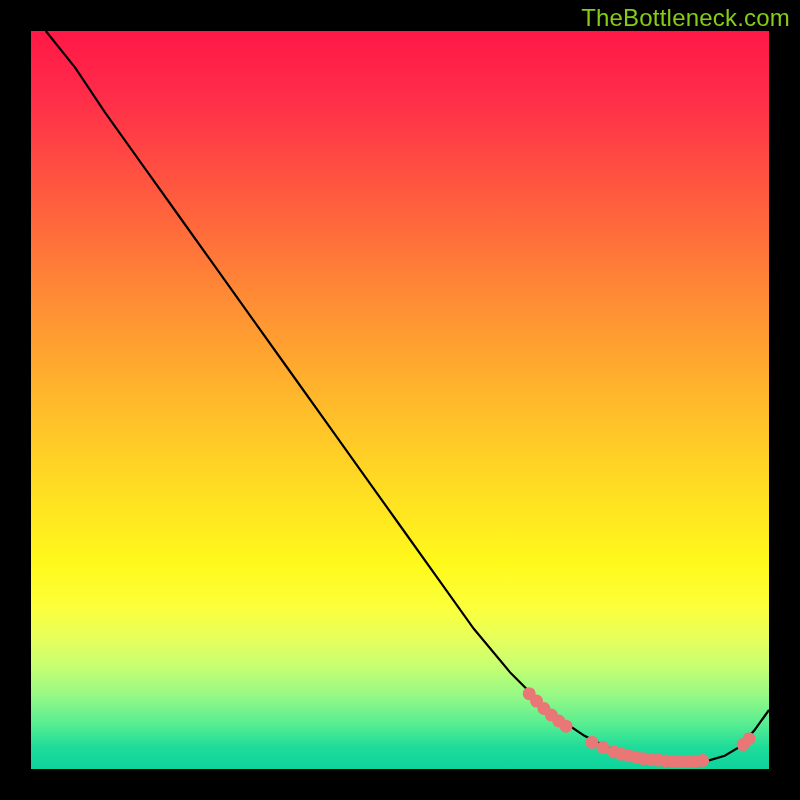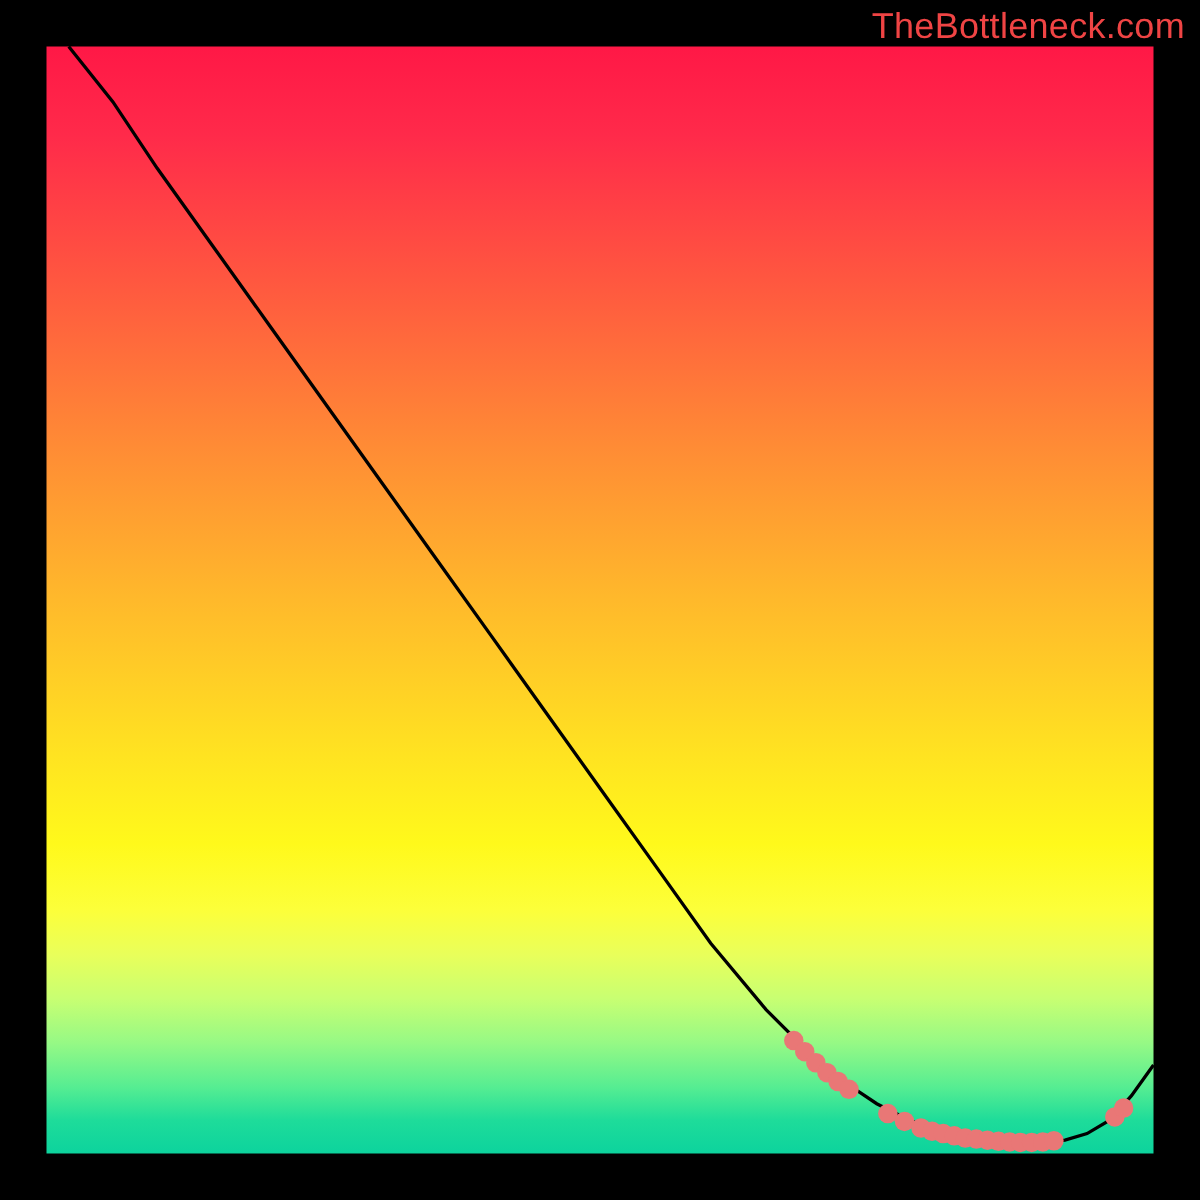--- a/index.html
+++ b/index.html
@@ -14,21 +14,21 @@
   .frame {
     position: relative;
     width: 800px;
     height: 800px;
     background: #000;
   }
   .watermark {
     position: absolute;
     top: 4px;
     right: 10px;
-    color: #ef4444;
+    color: #84cc16;
     font-size: 24px;
     font-weight: 500;
     letter-spacing: 0.2px;
     z-index: 10;
   }
   .plot-area {
     position: absolute;
     left: 31px;
     top: 31px;
     width: 738px;

